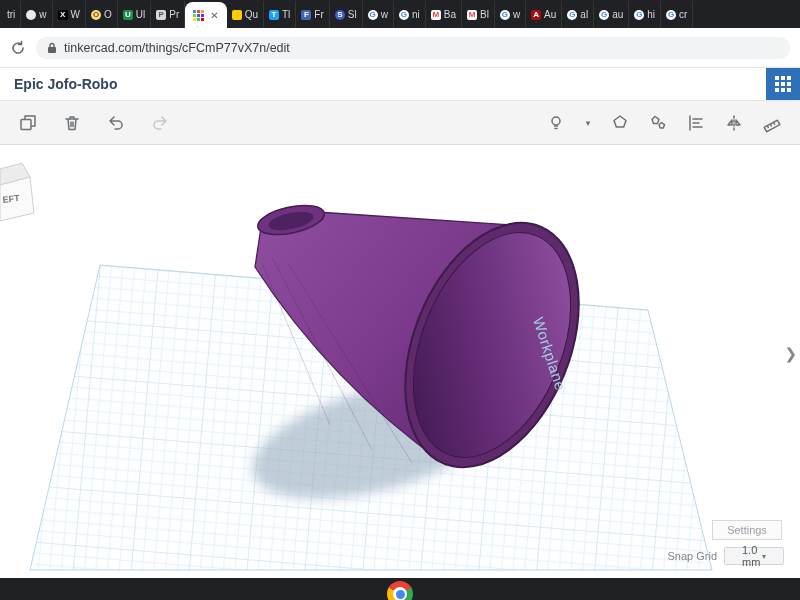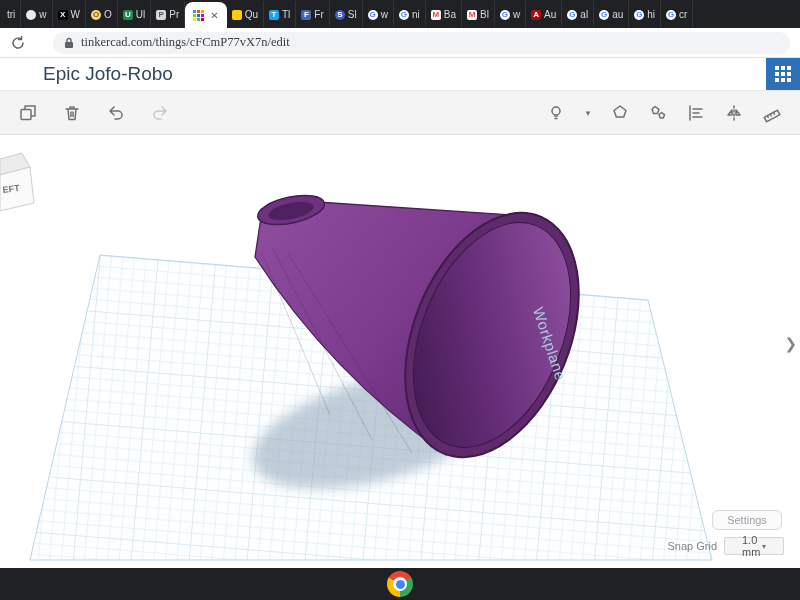--- a/index.html
+++ b/index.html
@@ -12,29 +12,29 @@
   .tab.active { background:#fff; color:#3c4043; height:26px; border-radius:8px 8px 0 0; padding:0 8px; border-right:none; }
   .fav { width:10px; height:10px; font-size:8px; line-height:10px; text-align:center; border-radius:2px;
          flex:none; font-weight:bold; }
   .fav.round { border-radius:50%; }
   .fav.g { background:#fff; color:#4285f4; border-radius:50%; }
   .tc-fav { display:grid; grid-template-columns:repeat(3,3px); grid-auto-rows:3px; gap:1px; flex:none; }
   .tc-fav span { display:block; }
   .close { font-size:10px; color:#5f6368; margin-left:3px; }
 
   
-  .addressbar { height:30px; background:#fff; display:flex; align-items:center; gap:27px; padding:0 10px;
-                border-bottom:1px solid #e2e3e4;font-family:Liberation Serif, serif; }
+  .addressbar { height:40px; background:#fff; display:flex; align-items:center; gap:10px; padding:0 10px;
+                border-bottom:1px solid #e2e3e4; }
   .omnibox { flex:1; height:22px; background:#f1f3f4; border-radius:11px; display:flex; align-items:center;
              gap:7px; padding:0 11px; }
   .url-text { font-size:12.5px; color:#3c4043; }
 
   
   .appheader { height:33px; background:#fff; border-bottom:1px solid #e7e7e7; display:flex; align-items:center; padding-left:14px; }
-  .doc-title { font-size:19px; font-weight:normal; color:#33475f;margin-left:29px; }
+  .doc-title { font-size:14px; font-weight:bold; color:#33475f; }
   .grid-btn { margin-left:auto; width:34px; height:32px; background:#2e71b8; display:flex; align-items:center; justify-content:center; cursor:pointer; }
   .grid9 { display:grid; grid-template-columns:repeat(3,4px); grid-auto-rows:4px; gap:2px; }
   .grid9 span { background:#fff; display:block; }
 
   
   .toolbar { height:44px; background:#f4f4f4; border-bottom:1px solid #dcdcdc; display:flex; align-items:center; }
   .tb-left { display:flex; gap:20px; margin-left:16px; }
   .tb-right { display:flex; gap:14px; margin-left:auto; margin-right:16px; align-items:center; }
   .tbtn { width:24px; height:28px; display:flex; align-items:center; justify-content:center; cursor:pointer; }
   .tbtn svg { stroke:#6c7176; fill:none; stroke-width:1.5; stroke-linecap:round; stroke-linejoin:round; }
@@ -42,21 +42,21 @@
   .caret { font-size:9px; color:#6c7176; width:12px; text-align:center; }
 
   
   .canvas { position:relative; height:433px; background:#fff; overflow:hidden; }
   .scene { position:absolute; left:0; top:0; }
   .workplane-label { position:absolute; left:546px; top:170px; transform:rotate(72deg); transform-origin:left top;
                      color:#a6cede; font-size:15px; letter-spacing:.5px; pointer-events:none; }
   .viewcube { position:absolute; left:0; top:12px; }
   .expand-chevron { position:absolute; right:3px; top:200px; color:#80868b; font-size:15px; cursor:pointer; }
   .settings-btn { position:absolute; right:18px; top:375px; width:70px; height:20px; background:#fbfbfb;
-                  border:1px solid #d8d8d8; border-radius:6px; color:#9aa0a6; font-size:11px;
+                  border:1px solid #d8d8d8; border-radius:0; color:#9aa0a6; font-size:11px;
                   display:flex; align-items:center; justify-content:center; cursor:pointer; }
   .snap-row { position:absolute; right:16px; top:402px; display:flex; align-items:center; gap:7px; }
   .snap-label { color:#7d848a; font-size:11px; }
   .snap-select { width:60px; height:18px; background:#f4f5f6; border:1px solid #d5d5d5; border-radius:2px;
                  display:flex; align-items:center; justify-content:space-between; padding:0 17px;
                  font-size:11px; color:#555; cursor:pointer; }
   .snap-caret { font-size:8px; color:#777; }
 
   
   .shelf { height:32px; background:#202124; display:flex; align-items:center; justify-content:center; }

